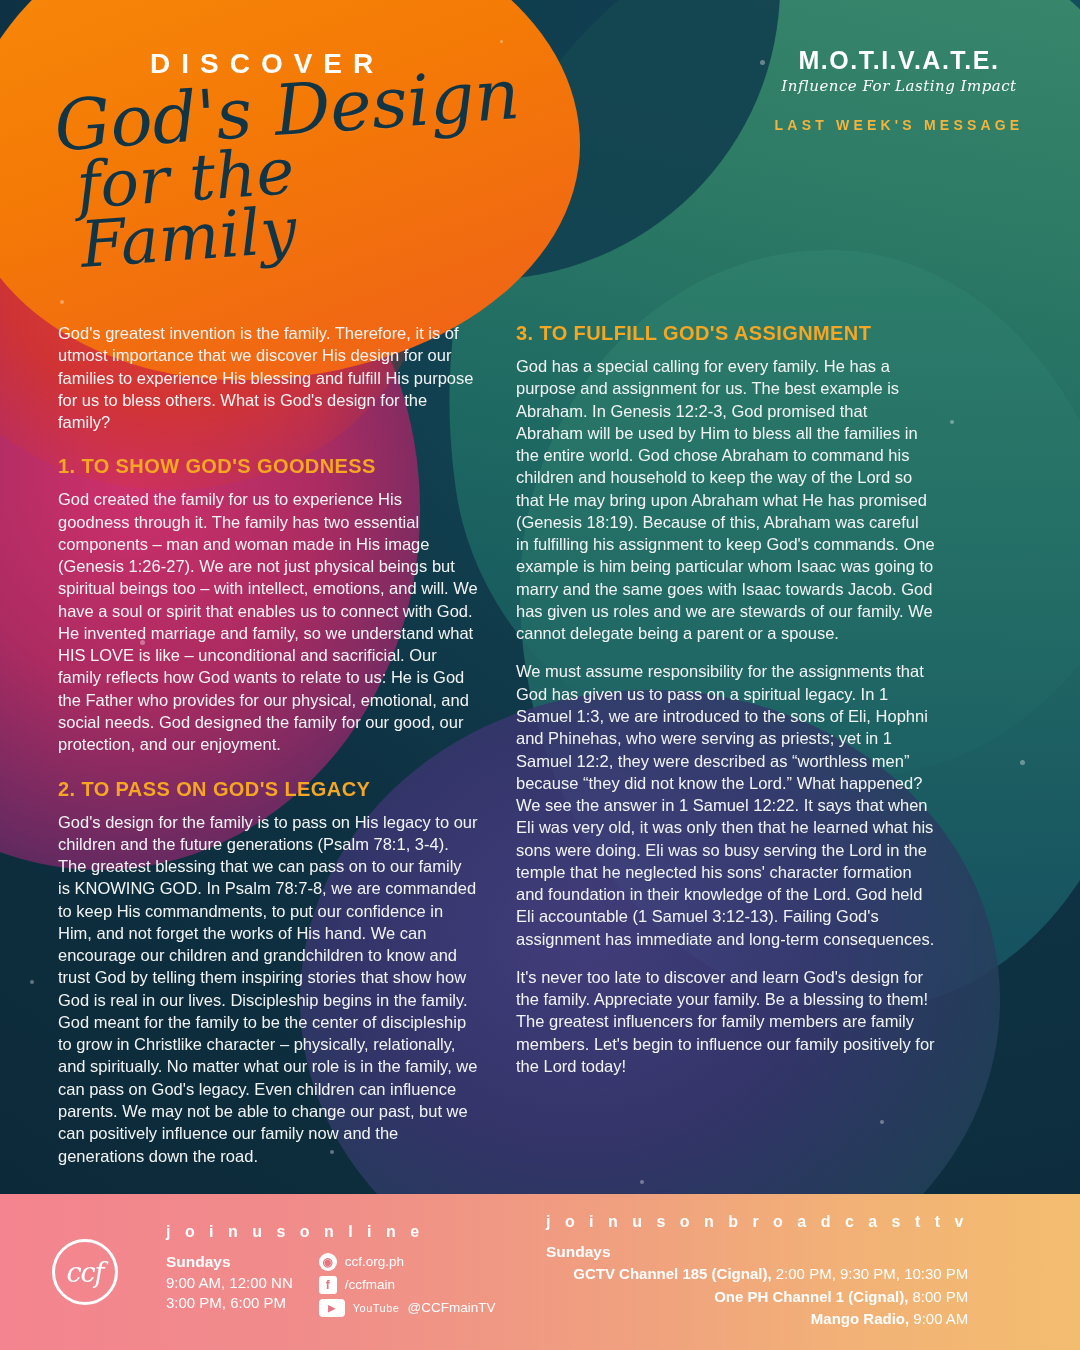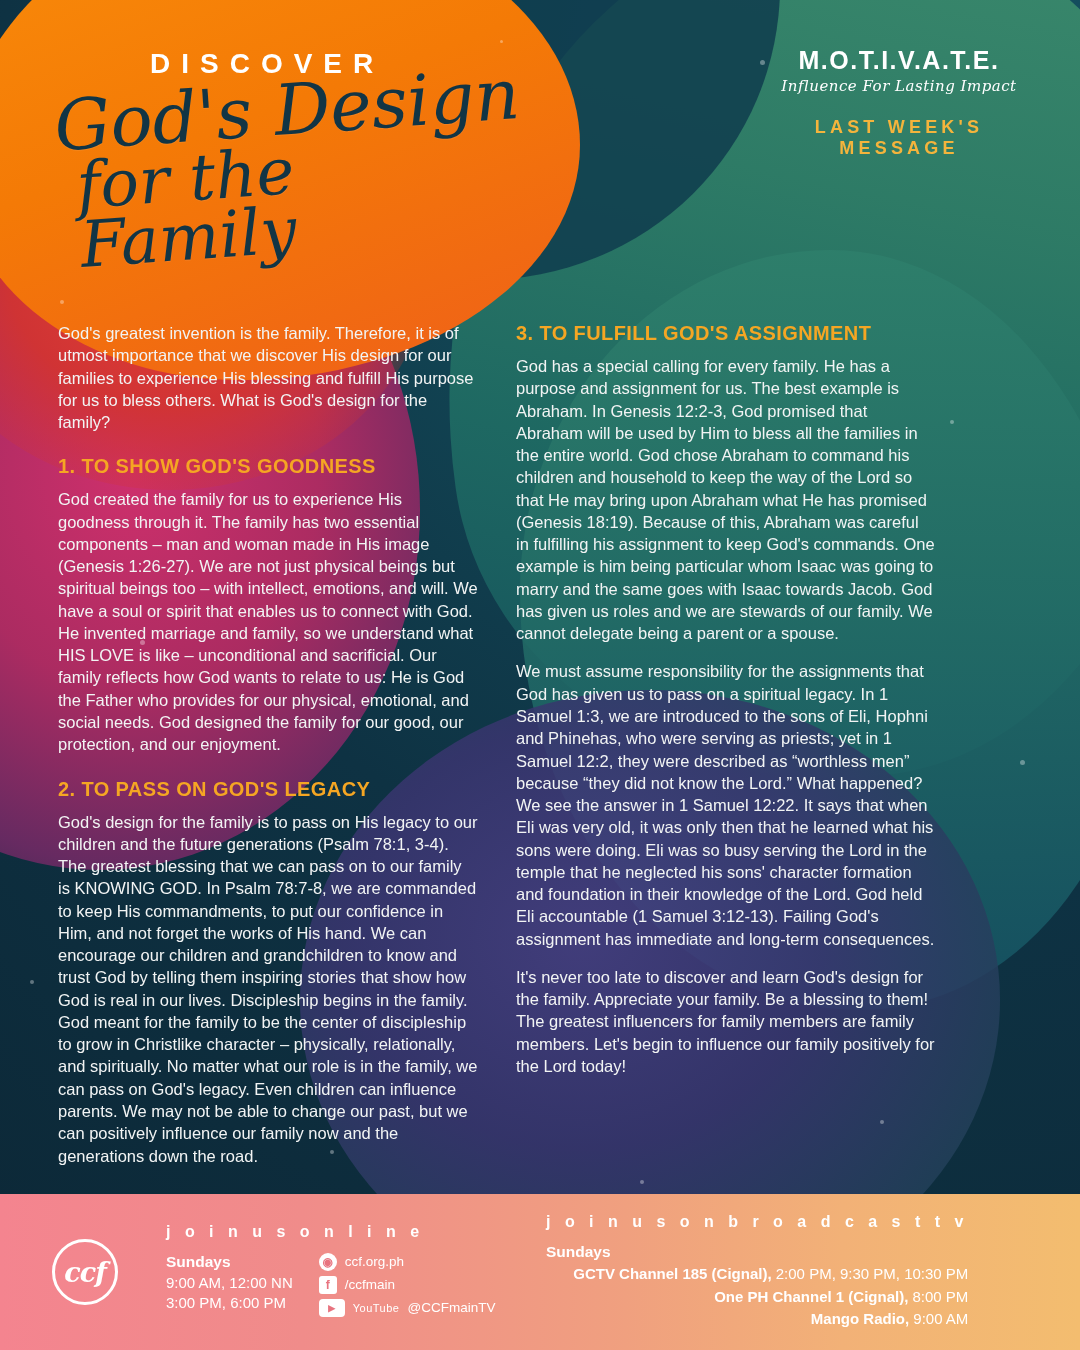--- a/index.html
+++ b/index.html
@@ -121,21 +121,21 @@
   .brand-tag {
     color: #ffffff;
     font-family: "DejaVu Serif", serif;
     font-style: italic;
     font-size: 15px;
     margin-top: 2px;
     letter-spacing: .5px;
   }
   .brand-sub {
     color: #f4b43c;
-    font-size: 18px;
+    font-size: 14px;
     font-weight: bold;
     letter-spacing: 4.2px;
     margin-top: 22px;
   }
 
   
   .content {
     position: absolute;
     left: 0; top: 322px;
     width: 994px;
@@ -172,21 +172,21 @@
   }
   .ccf-logo {
     width: 66px; height: 66px;
     border: 3px solid #ffffff;
     border-radius: 50%;
     display: flex; align-items: center; justify-content: center;
     color: #ffffff;
     font-family: "DejaVu Serif", serif;
     font-style: italic;
     font-size: 27px;
-    font-weight: bold;
+    font-weight: normal;
     letter-spacing: -1px;
     margin-right: 48px;
     flex: none;
   }
   .foot-col { color: #ffffff; }
   .foot-col.online { width: 380px; }
   .foot-title {
     font-size: 16px;
     font-weight: bold;
     letter-spacing: 5px;

